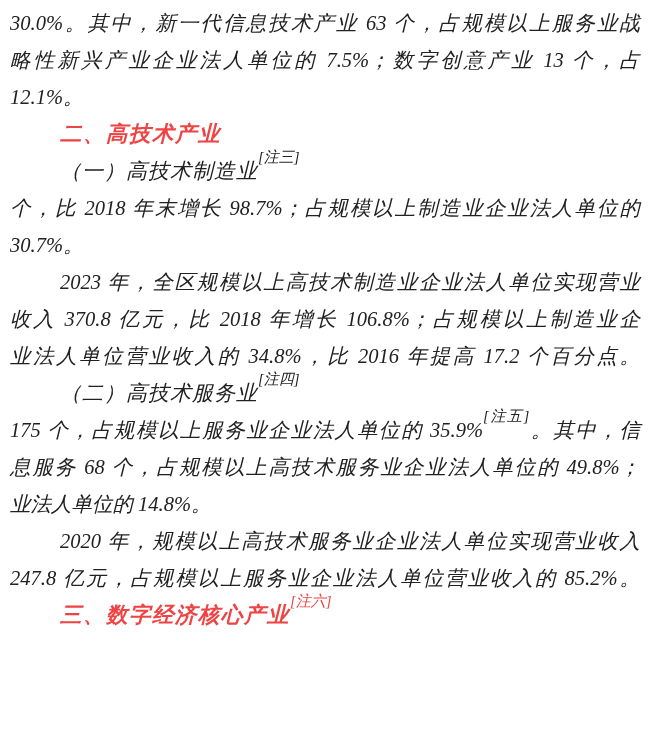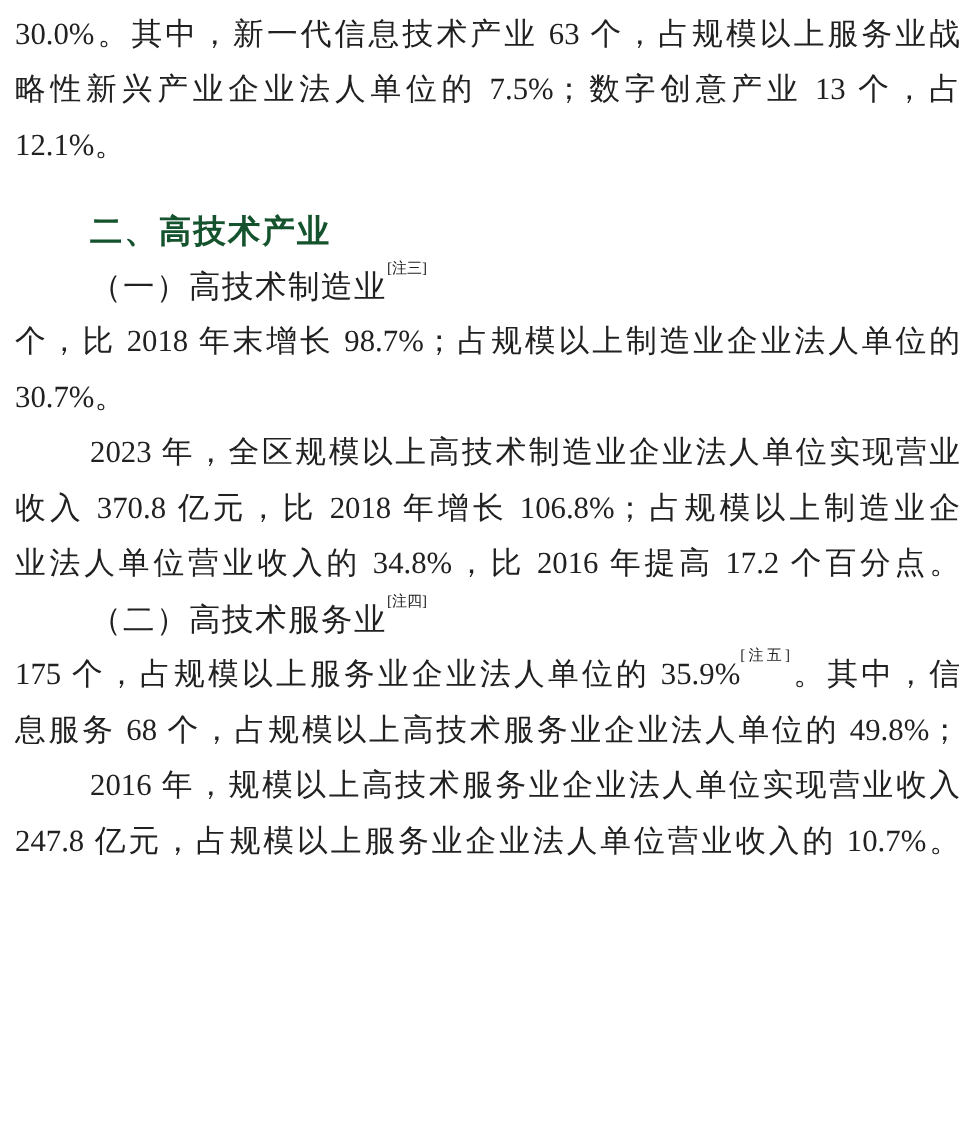--- a/index.html
+++ b/index.html
@@ -22,43 +22,43 @@
     padding: 5px 12px 0 10px; 
     color: #212121;
   }
   .line {
     height: 37px;
     line-height: 37px;
     font-size: 20.5px;
     font-family: "Liberation Serif", serif;
     white-space: nowrap;
     overflow: visible;
+    font-style: italic;
   }
   .line.justify {
     white-space: normal;
     text-align: justify;
     text-align-last: justify;
   }
   .line.indent {
     text-indent: 50px;
   }
   .line.style-heading-bold {
     font-family: "Liberation Sans", sans-serif;
     font-weight: 700;
     font-size: 21.5px;
     letter-spacing: 1.5px;
-    color: #14532d;
-    margin-top: 20px;
+    color: #ef4444;
   }
   .line.style-heading-kai {
     font-size: 21px;
     letter-spacing: 1px;
   }
   sup.fn {
-    font-size: 10px;
+    font-size: 15px;
     letter-spacing: 0;
     font-weight: 400;
     font-family: "Liberation Serif", serif;
     position: relative;
     top: -8px;
     line-height: 0;
   }
 </style>
 </head>
 <body>
@@ -71,16 +71,18 @@
       <div class="line style-heading-bold indent"><span>二、高技术产业</span></div>
       <div class="line style-heading-kai indent"><span>（一）高技术制造业</span><sup class="fn">[注三]</sup></div>
       <div class="line style-body justify"><span>个，比 2018 年末增长 98.7%；占规模以上制造业企业法人单位的</span></div>
       <div class="line style-body"><span>30.7%。</span></div>
       <div class="line style-body indent justify"><span>2023 年，全区规模以上高技术制造业企业法人单位实现营业</span></div>
       <div class="line style-body justify"><span>收入 370.8 亿元，比 2018 年增长 106.8%；占规模以上制造业企</span></div>
       <div class="line style-body justify"><span>业法人单位营业收入的 34.8%，比 2016 年提高 17.2 个百分点。</span></div>
       <div class="line style-heading-kai indent"><span>（二）高技术服务业</span><sup class="fn">[注四]</sup></div>
       <div class="line style-body justify"><span>175 个，占规模以上服务业企业法人单位的 35.9%</span><sup class="fn">[注五]</sup><span>。其中，信</span></div>
       <div class="line style-body justify"><span>息服务 68 个，占规模以上高技术服务业企业法人单位的 49.8%；</span></div>
-      <div class="line style-body indent justify"><span>2016 年，规模以上高技术服务业企业法人单位实现营业收入</span></div>
-      <div class="line style-body justify"><span>247.8 亿元，占规模以上服务业企业法人单位营业收入的 10.7%。</span></div>
+      <div class="line style-body"><span>业法人单位的 14.8%。</span></div>
+      <div class="line style-body indent justify"><span>2020 年，规模以上高技术服务业企业法人单位实现营业收入</span></div>
+      <div class="line style-body justify"><span>247.8 亿元，占规模以上服务业企业法人单位营业收入的 85.2%。</span></div>
+      <div class="line style-heading-bold indent"><span>三、数字经济核心产业</span><sup class="fn">[注六]</sup></div>
     </article>
 </main>
 
 </body></html>

